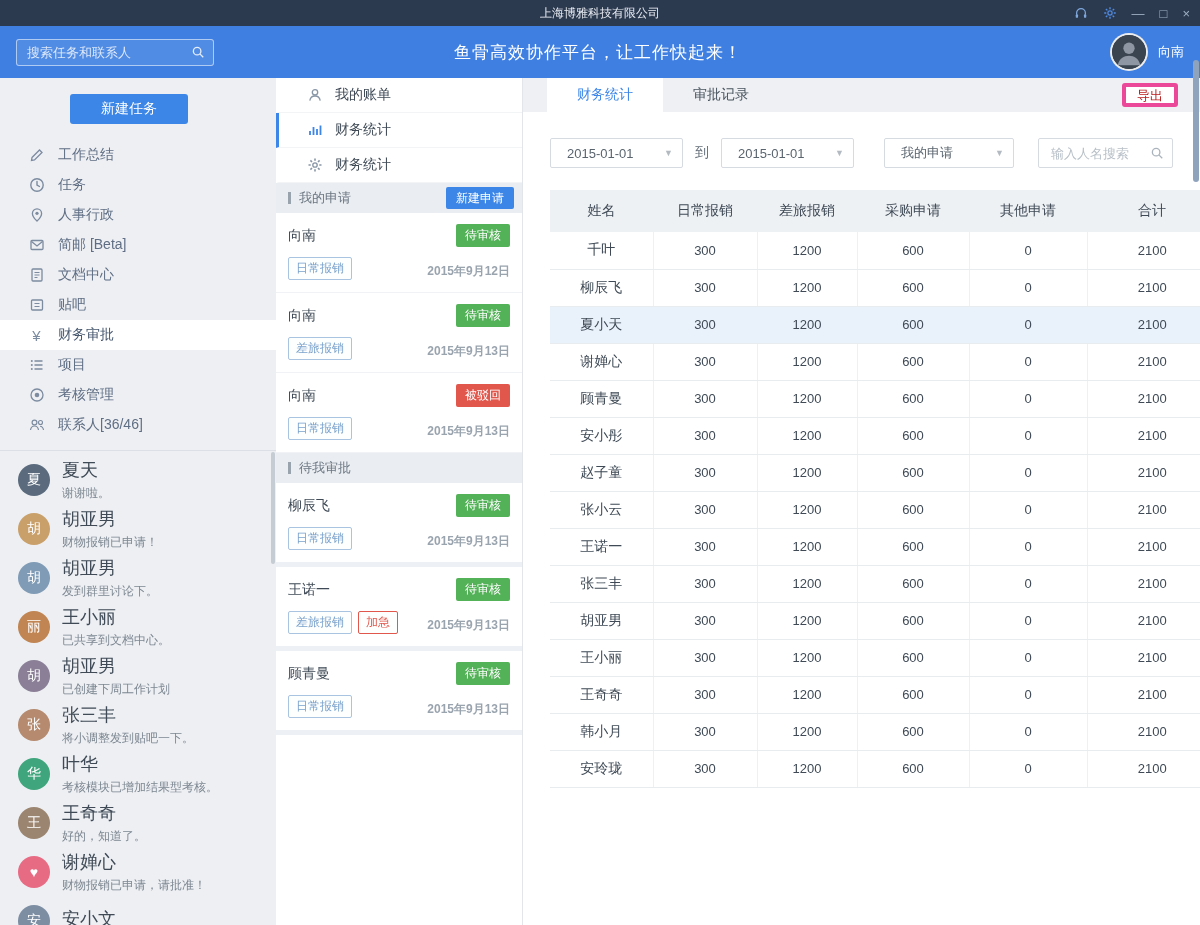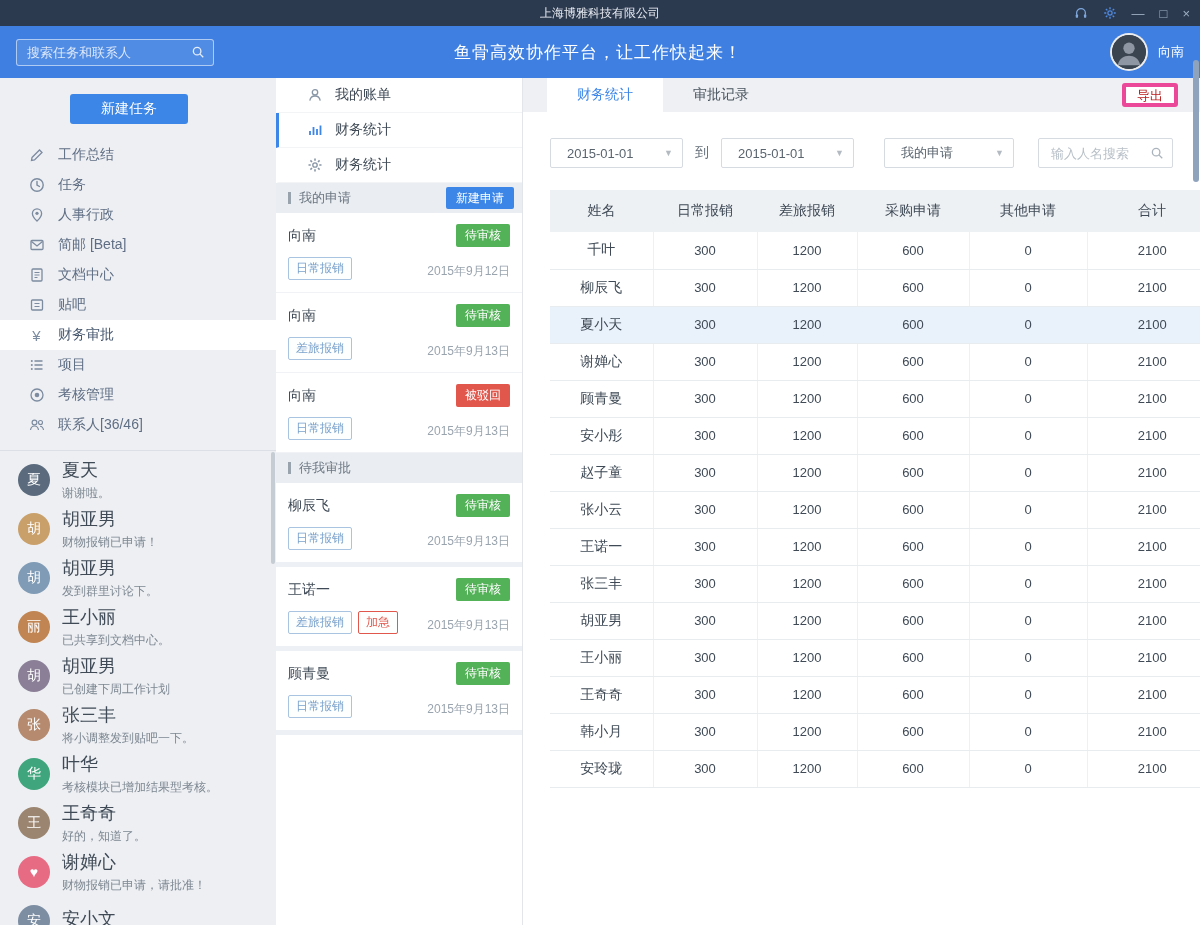--- a/index.html
+++ b/index.html
@@ -74,21 +74,21 @@
   .aitem { padding:11px 12px 12px; background:#fff; cursor:pointer; }
   .list-my .aitem { border-bottom:1px solid #f0f2f5; }
   .list-pending .aitem { border-bottom:5px solid #edf0f4; }
   .arow1 { display:flex; align-items:center; justify-content:space-between; }
   .aname { font-size:14px; color:#3f4a56; }
   .abadge { color:#fff; font-size:12px; padding:3px 9px; border-radius:2px; }
   .arow2 { display:flex; align-items:flex-end; justify-content:space-between; margin-top:10px; }
   .atags { display:flex; gap:6px; }
   .atag { border:1px solid #a9c4e0; color:#7ba3cc; font-size:12px; padding:2px 7px; border-radius:2px; background:#fdfefe; }
   .atag.urgent { border-color:#e2574c; color:#e2574c; }
-  .adate { font-size:12px; color:#9aa4ae; }
+  .adate { font-size:12px; color:#9aa4ae;font-weight:bold; }
 
   
   .main { flex:1; background:#fff; display:flex; flex-direction:column; position:relative; min-width:0; }
   .tabstrip { height:34px; background:#eef0f3; position:relative; flex:0 0 auto; }
   .tabs { display:flex; height:34px; padding-left:24px; }
   .tab { height:34px; display:flex; align-items:center; padding:0 30px; font-size:14px; color:#49545f; cursor:pointer; }
   .tab.active { background:#fff; color:#3c86e8; }
   .export { position:absolute; right:22px; top:5px; height:24px; padding:0 11px; background:#fff;
     border:4px solid #ec4899; color:#b91c1c; border-radius:3px; font-size:13px; font-family:inherit; cursor:pointer; }
   .filters { display:flex; align-items:center; margin:26px 27px 0; }

